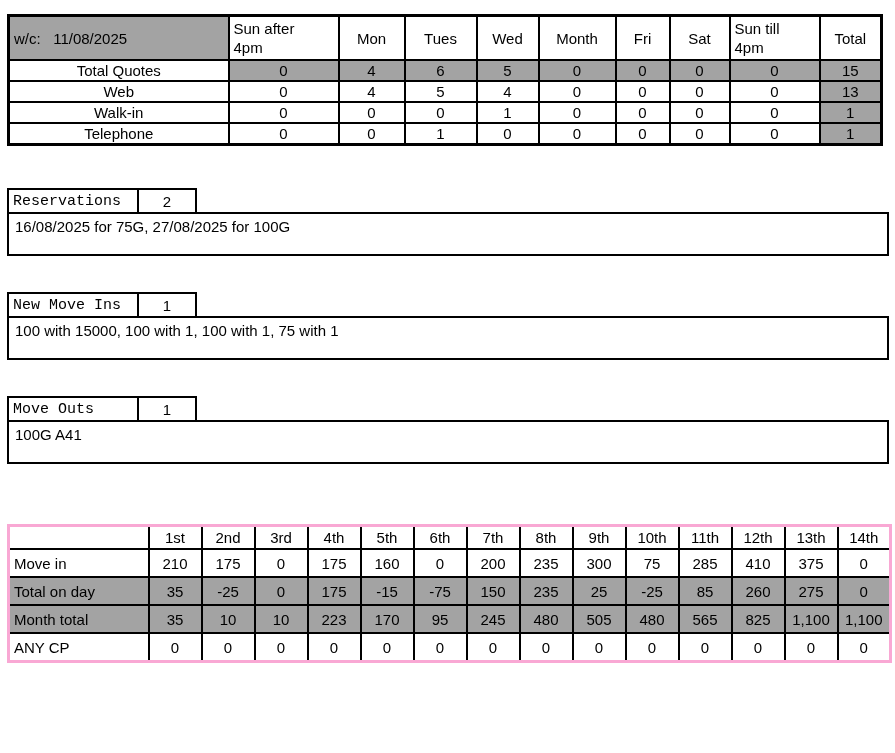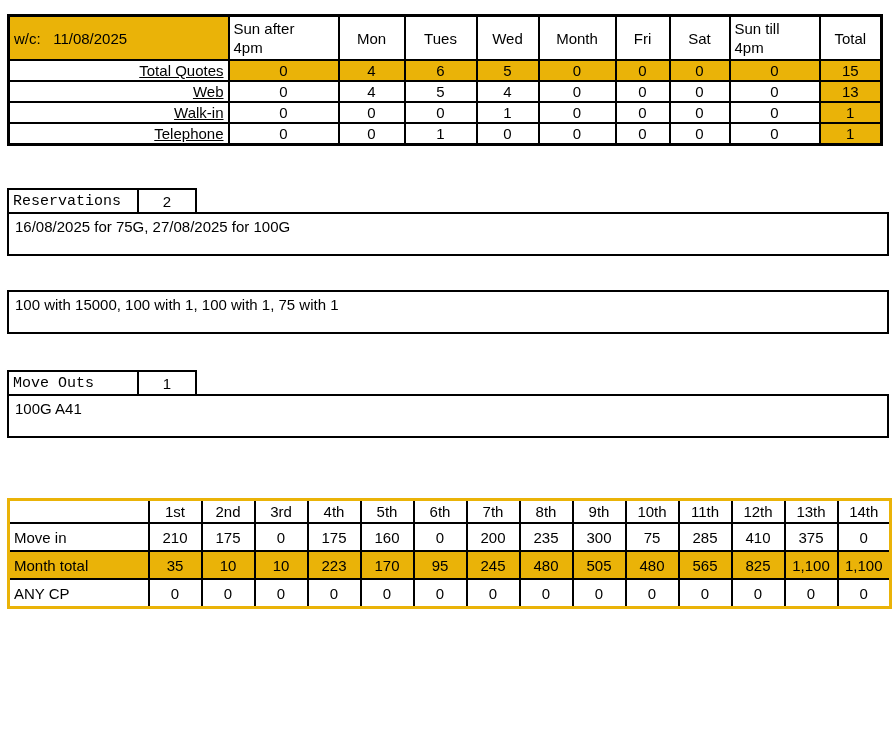--- a/index.html
+++ b/index.html
@@ -5,43 +5,43 @@
   html,body { margin:0; padding:0; }
   body {
     width:895px; height:753px; background:#ffffff; color:#000;
     font-family:"Liberation Sans", sans-serif; font-size:15px;
     overflow:hidden;
   }
   .sheet { padding:14px 0 0 7px; }
 
   table.tbl { border-collapse:collapse; table-layout:fixed; }
   table.tbl td { border:2px solid #000; padding:0 4px; overflow:hidden; }
-  .green { background:#eab308; }
+  .green { background:#a3a3a3; }
 
   
   table.quotes { margin-bottom:42px; border:3px solid #000; }
   .quotes td.wc   { white-space:pre; text-align:left; vertical-align:middle; height:42px; }
   .quotes td.hdr  { white-space:pre-line; text-align:center; vertical-align:middle; line-height:19px; }
   .quotes td.hdr.left { text-align:left; }
-  .quotes td.lbl  { height:19px; text-align:right;text-decoration:underline; }
+  .quotes td.lbl  { height:19px; text-align:center; }
   .quotes td.val  { text-align:center; }
 
   
   .section { margin-bottom:36px; }
   .mini td.mlbl { width:120px; height:22px; text-align:left;font-family:Liberation Mono, monospace; }
   .mini td.mval { width:48px; text-align:center; }
   .note {
     width:882px; height:44px; box-sizing:border-box;
     border:2px solid #000; margin-top:-2px; padding:4px 6px;
     text-align:left;
   }
   .section.last { margin-bottom:60px; }
 
   
-  table.daily { border:3px solid #eab308;padding-left:36px; }
+  table.daily { border:3px solid #f9a8d4;padding-left:36px; }
   .daily td { text-align:center; height:26px; }
   .daily td.hdr2 { height:21px; }
   .daily td.lbl { text-align:left; }
 </style>
 </head>
 <body>
 
 <div class="sheet">
 
   <table class="tbl quotes">
@@ -129,20 +129,28 @@
           <tr>
         <td class="mlbl">Reservations</td>
         <td class="mval">2</td>
       </tr>
     </tbody>
       </table>
     <div class="note">16/08/2025 for 75G, 27/08/2025 for 100G</div>
   </div>
 
   <div class="section">
+    <table class="tbl mini">
+      <tbody>
+          <tr>
+        <td class="mlbl">New Move Ins</td>
+        <td class="mval">1</td>
+      </tr>
+    </tbody>
+      </table>
     <div class="note">100 with 15000, 100 with 1, 100 with 1, 75 with 1</div>
   </div>
 
   <div class="section last">
     <table class="tbl mini">
       <tbody>
           <tr>
         <td class="mlbl">Move Outs</td>
         <td class="mval">1</td>
       </tr>
@@ -198,20 +206,37 @@
       <td>200</td>
       <td>235</td>
       <td>300</td>
       <td>75</td>
       <td>285</td>
       <td>410</td>
       <td>375</td>
       <td>0</td>
     </tr>
     <tr>
+      <td class="lbl green">Total on day</td>
+      <td class="green">35</td>
+      <td class="green">-25</td>
+      <td class="green">0</td>
+      <td class="green">175</td>
+      <td class="green">-15</td>
+      <td class="green">-75</td>
+      <td class="green">150</td>
+      <td class="green">235</td>
+      <td class="green">25</td>
+      <td class="green">-25</td>
+      <td class="green">85</td>
+      <td class="green">260</td>
+      <td class="green">275</td>
+      <td class="green">0</td>
+    </tr>
+    <tr>
       <td class="lbl green">Month total</td>
       <td class="green">35</td>
       <td class="green">10</td>
       <td class="green">10</td>
       <td class="green">223</td>
       <td class="green">170</td>
       <td class="green">95</td>
       <td class="green">245</td>
       <td class="green">480</td>
       <td class="green">505</td>

